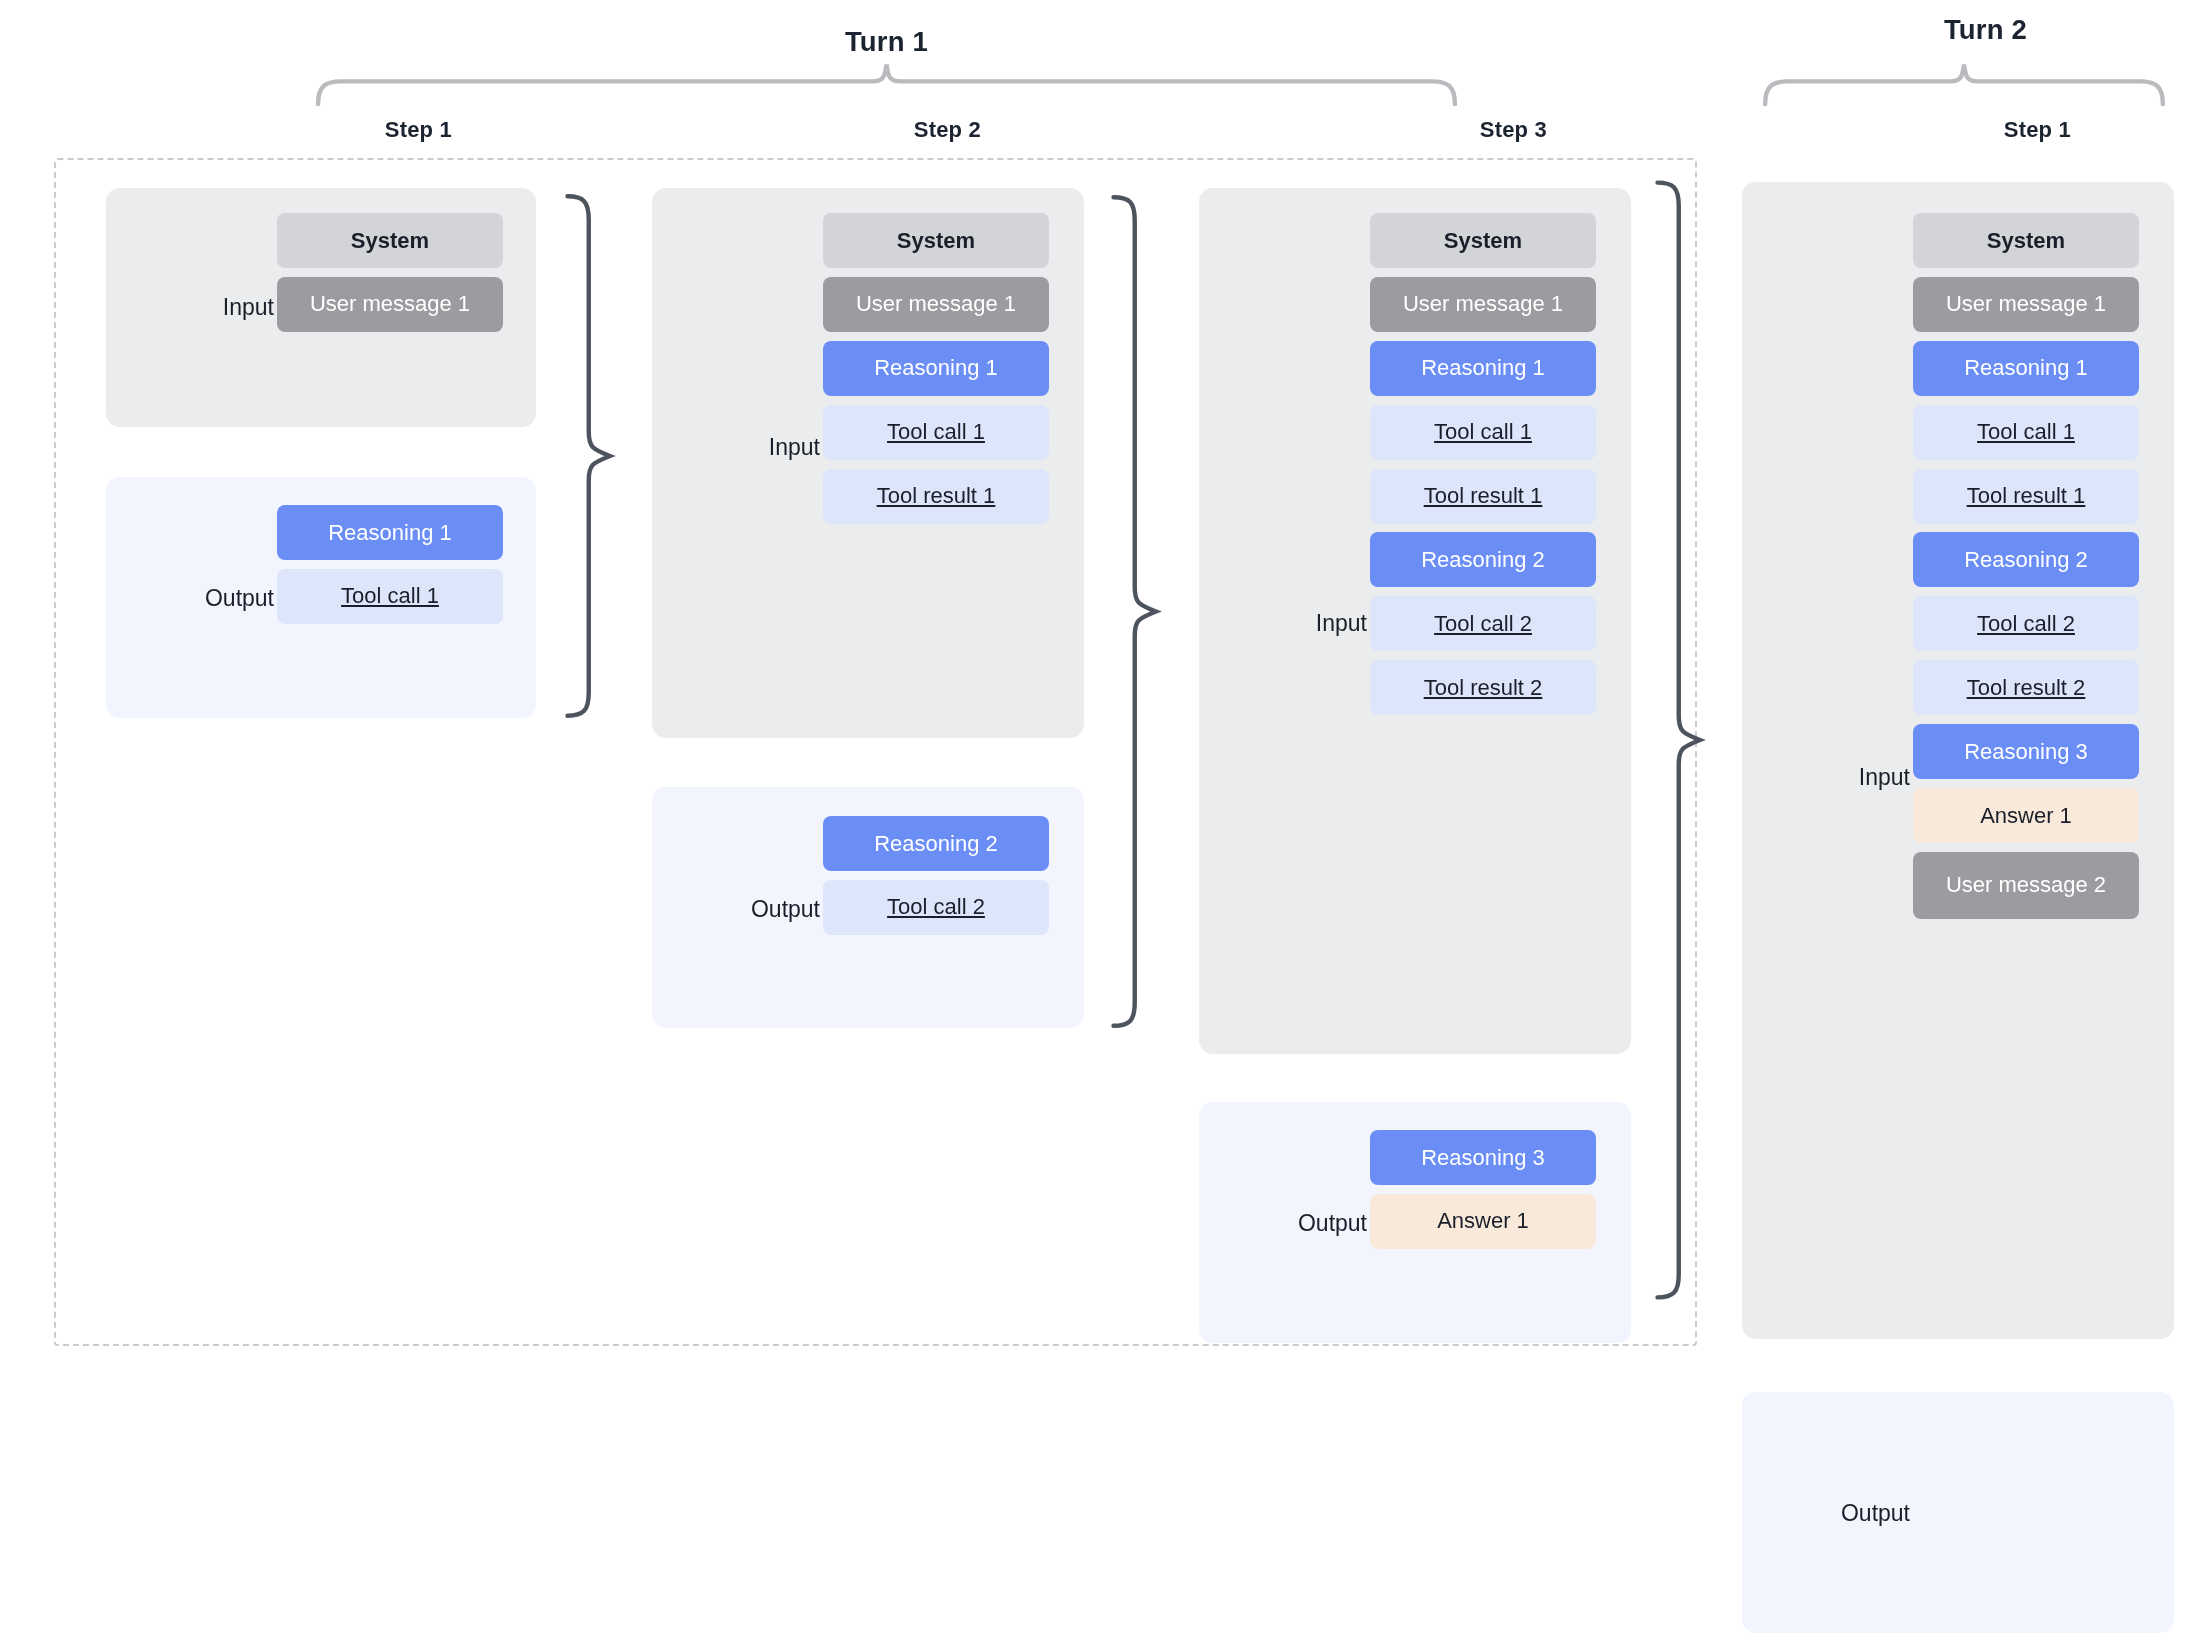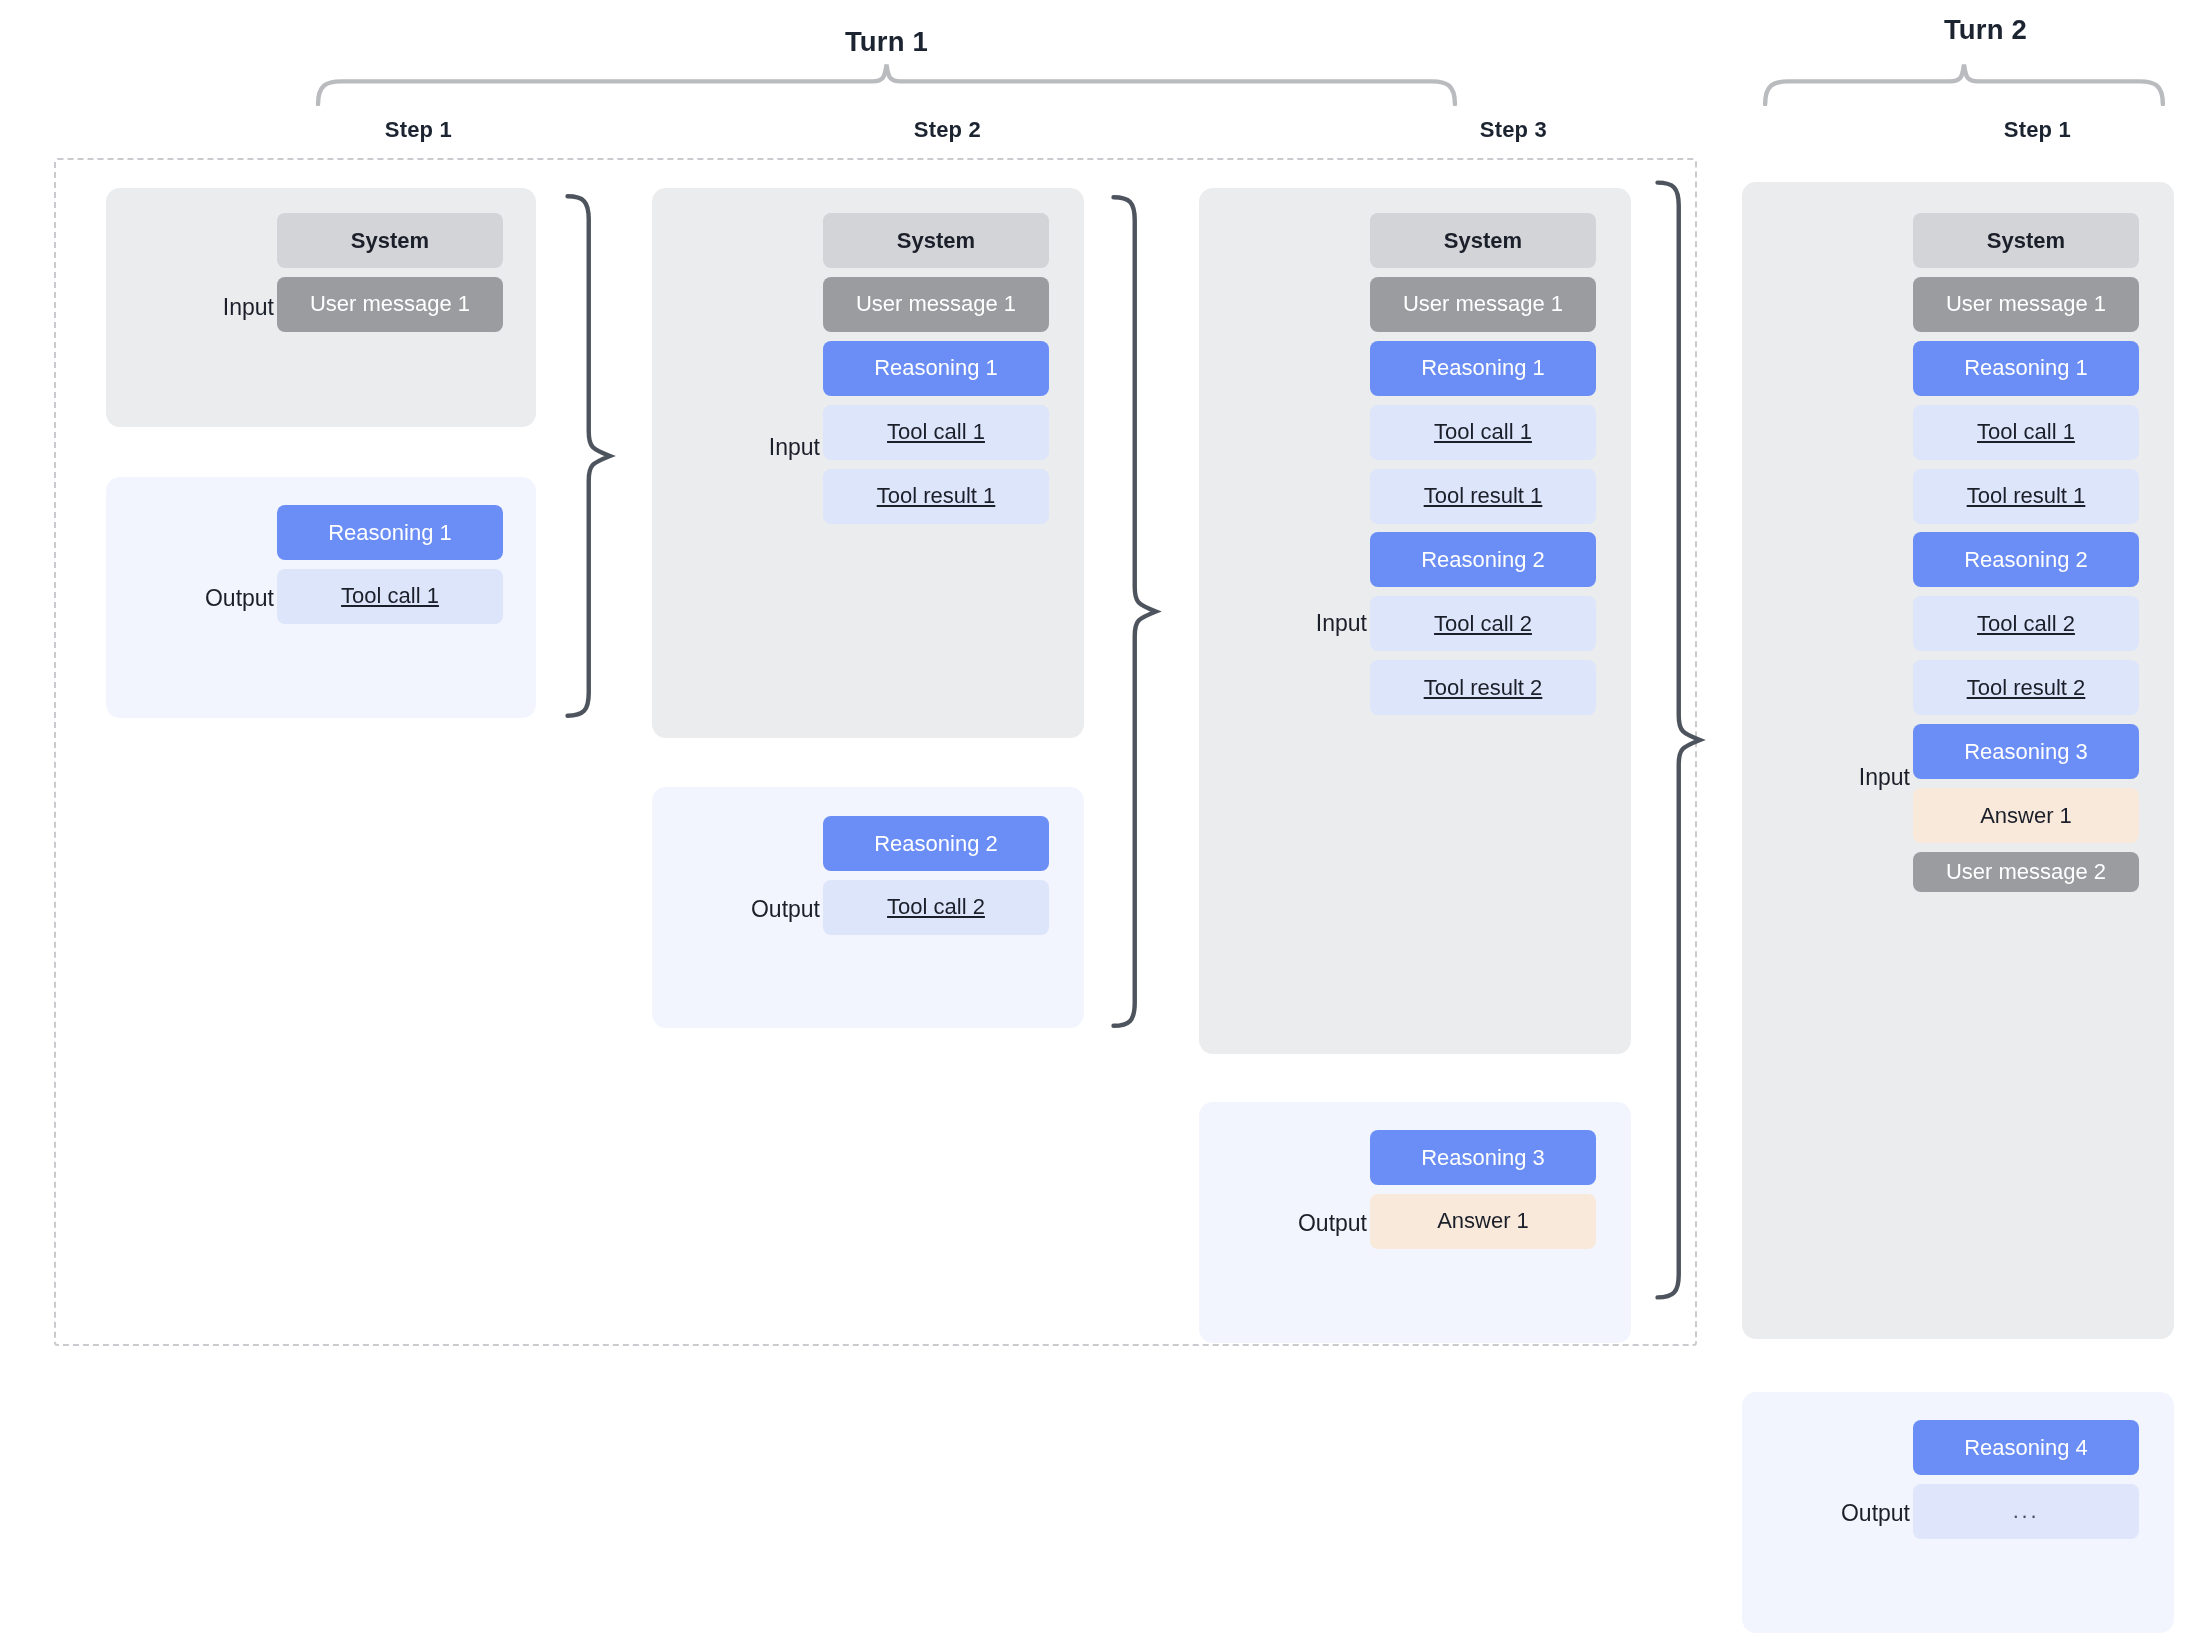--- a/index.html
+++ b/index.html
@@ -168,24 +168,20 @@
     <div class="block system" style="height:55px;">System</div>
     <div class="block user" style="height:55px;">User message 1</div>
     <div class="block reasoning" style="height:55px;">Reasoning 1</div>
     <div class="block tool" style="height:55px;">Tool call 1</div>
     <div class="block tool" style="height:55px;">Tool result 1</div>
     <div class="block reasoning" style="height:55px;">Reasoning 2</div>
     <div class="block tool" style="height:55px;">Tool call 2</div>
     <div class="block tool" style="height:55px;">Tool result 2</div>
     <div class="block reasoning" style="height:55px;">Reasoning 3</div>
     <div class="block answer" style="height:55px;">Answer 1</div>
-    <div class="block user" style="height:40px;">User message 2</div>
+    <div class="block user" style="height:67px;">User message 2</div>
   </div>
 
   <div class="group output" style="left:1742px;top:1392px;width:432px;height:241px;"></div>
   <div class="group-label" style="left:1742px;top:1500px;width:168px;">Output</div>
-  <div class="blocks" style="left:1913px;top:1420px;width:226px;gap:8.9px;">
-    <div class="block reasoning" style="height:55px;">Reasoning 4</div>
-    <div class="block ellipsis" style="height:55px;">...</div>
-  </div>
 
 </div>
 
 
 </body></html>

